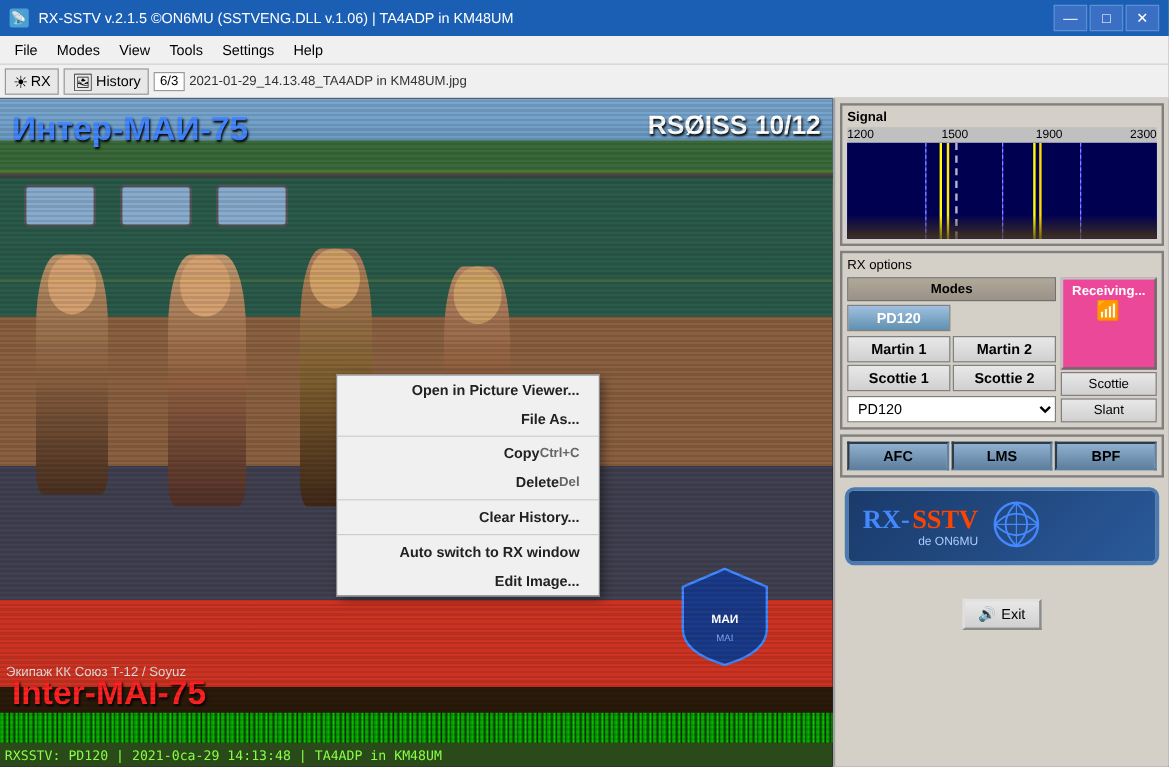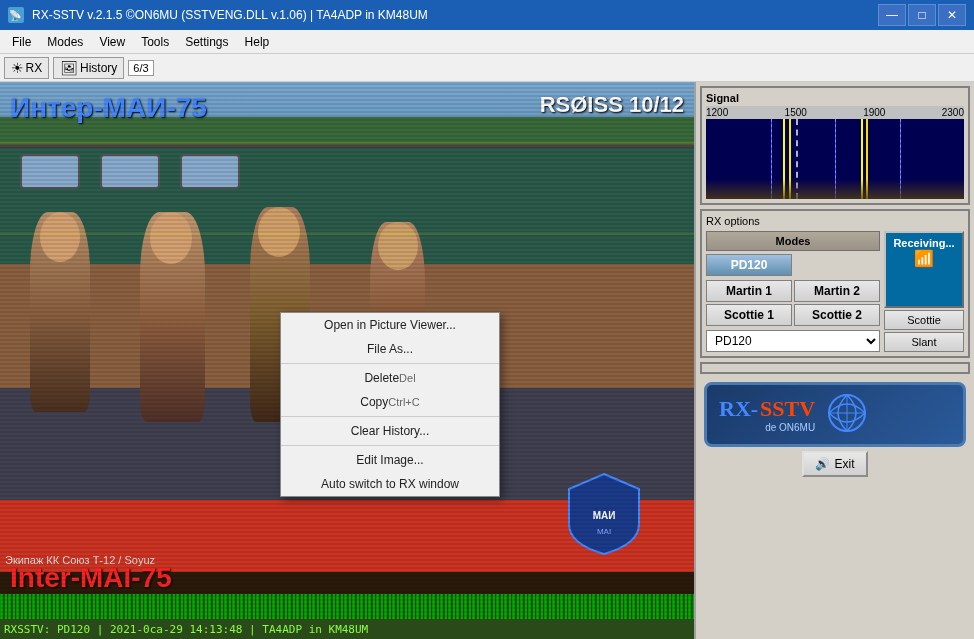--- a/index.html
+++ b/index.html
@@ -230,27 +230,28 @@
       position: absolute;
       top: 230px;
       left: 280px;
       background: #f0f0f0;
       border: 1px solid #888;
       box-shadow: 3px 3px 8px rgba(0,0,0,0.4);
       z-index: 100;
       min-width: 220px;
     }
     .context-item {
-      padding: 5px 26px;
-      cursor: pointer;
-      display: flex;
-      justify-content: center;
+      padding: 5px 16px;
+      cursor: pointer;
+      display: flex;
+      justify-content: flex-end;
       align-items: center;
       font-size: 12px;
       color: #222;
+      font-weight: bold;
     }
     .context-shortcut {
       color: #666;
       font-size: 11px;
     }
     .context-separator {
       border: none;
       border-top: 1px solid #ccc;
       margin: 2px 0;
     }
@@ -349,21 +350,21 @@
       padding: 4px;
       background: #808080;
       border: 2px outset #c0c0c0;
       text-align: center;
       font-size: 11px;
       font-weight: bold;
       color: #e0e0e0;
       cursor: pointer;
     }
     .receiving-btn.active {
-      background: #0369a1;
+      background: #ec4899;
       color: white;
     }
     .small-btn {
       padding: 3px 6px;
       background: linear-gradient(to bottom, #e8e8e8, #d0d0d0);
       border: 1px solid #808080;
       font-size: 11px;
       cursor: pointer;
       text-align: center;
     }
@@ -411,20 +412,21 @@
       background: linear-gradient(to bottom, #90b0d0, #6080a0);
       border: 2px inset #6080a0;
     }
 
     
     #logo-area {
       display: flex;
       flex-direction: column;
       align-items: center;
       padding: 4px;
+      gap: 24px;
     }
     #sstv-logo {
       background: linear-gradient(135deg, #1a3a6a, #2a5a9a);
       border: 3px solid #4a7ab0;
       border-radius: 8px;
       padding: 8px 12px;
       display: flex;
       align-items: center;
       gap: 4px;
       width: 100%;
@@ -496,20 +498,21 @@
 <div id="toolbar">
   <div class="toolbar-btn">
     <span class="toolbar-icon">☀</span>
     <span>RX</span>
   </div>
   <div class="toolbar-btn">
     <span class="toolbar-icon">🖼</span>
     <span>History</span>
   </div>
   <div id="counter-badge">6/3</div>
+  <span id="filename-display">2021-01-29_14.13.48_TA4ADP in KM48UM.jpg</span>
 </div>
 
 <div id="main-content">
 
   <div id="image-panel">
 
     <div id="sstv-image">
       <div class="sstv-bg"></div>
 
       <div style="position:absolute;top:0;left:0;right:0;height:65px;background:linear-gradient(to bottom,#7aa8d0,#6090b8);"></div>
@@ -564,39 +567,39 @@
       <div class="context-item">
         <span>Open in Picture Viewer...</span>
         <span class="context-shortcut"></span>
       </div>
       <div class="context-item">
         <span>File As...</span>
         <span class="context-shortcut"></span>
       </div>
       <hr class="context-separator">
       <div class="context-item">
+        <span>Copy</span>
+        <span class="context-shortcut">Ctrl+C</span>
+      </div>
+      <div class="context-item">
         <span>Delete</span>
         <span class="context-shortcut">Del</span>
-      </div>
-      <div class="context-item">
-        <span>Copy</span>
-        <span class="context-shortcut">Ctrl+C</span>
       </div>
       <hr class="context-separator">
       <div class="context-item">
         <span>Clear History...</span>
         <span class="context-shortcut"></span>
       </div>
       <hr class="context-separator">
       <div class="context-item">
+        <span>Auto switch to RX window</span>
+        <span class="context-shortcut"></span>
+      </div>
+      <div class="context-item">
         <span>Edit Image...</span>
-        <span class="context-shortcut"></span>
-      </div>
-      <div class="context-item">
-        <span>Auto switch to RX window</span>
         <span class="context-shortcut"></span>
       </div>
     </div>
   </div>
 
   <div id="right-panel">
 
     <div id="signal-panel">
       <div id="signal-label">Signal</div>
       <div class="signal-scale">
@@ -655,20 +658,25 @@
             <div>Receiving...</div>
             <div class="receiving-icon">📶</div>
           </div>
           <div class="small-btn">Scottie</div>
           <div class="small-btn">Slant</div>
         </div>
       </div>
     </div>
 
     <div id="dsp-panel">
+      <div class="dsp-buttons">
+        <div class="dsp-btn active">AFC</div>
+        <div class="dsp-btn active">LMS</div>
+        <div class="dsp-btn active">BPF</div>
+      </div>
     </div>
 
     <div id="logo-area">
       <div id="sstv-logo">
         <div style="display:flex;flex-direction:column;">
           <div style="display:flex;align-items:center;gap:2px;">
             <span style="color:#4488ff;font-size:22px;font-weight:900;font-family:Arial Black;">RX-</span>
             <span style="color:#ff4400;font-size:22px;font-weight:900;font-family:Arial Black;">SSTV</span>
           </div>
           <div style="color:#aaccff;font-size:10px;text-align:right;">de ON6MU</div>

